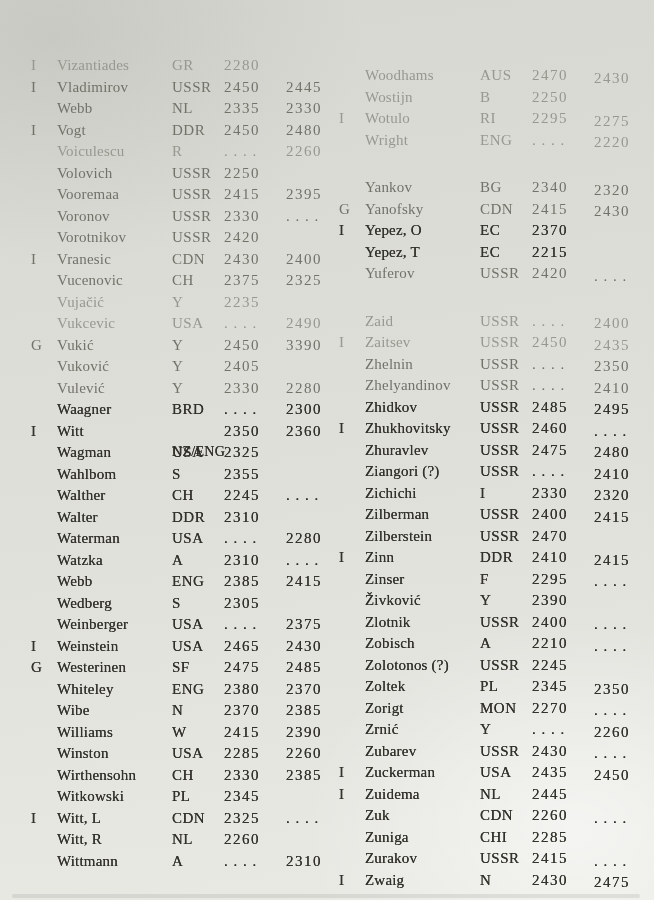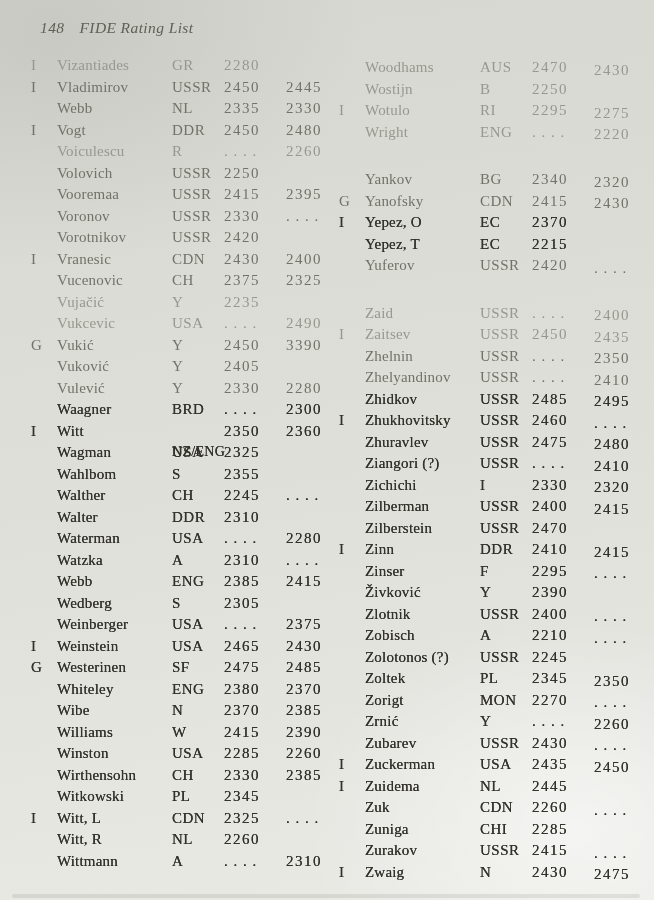--- a/index.html
+++ b/index.html
@@ -19,21 +19,21 @@
     background:rgba(60,60,54,0.10); border-radius:2px;
   }
   .header {
     position:absolute; top:19px; left:40px;
     font-style:italic; font-size:15.5px; letter-spacing:0.4px; color:#5f6057;
     white-space:nowrap;
   }
   .header .pgnum { margin-right:15px; }
   .col { position:absolute; width:316px; }
   .col-left  { left:30px;  top:55px; }
-  .col-right { left:338px; top:57px; }
+  .col-right { left:338px; top:65px; }
   .row { position:relative; height:21.5px; }
   .row.gap { }
   .col-right .row.gap { margin-top:26px;text-align:center; }
   .cell {
     position:absolute; top:0; white-space:nowrap;
     font-size:15px; line-height:21.5px;
   }
   .cell.t  { left:1px; }
   .cell.n  { left:27px;  letter-spacing:0.2px; }
   .cell.c  { left:142px; letter-spacing:0.5px; }
@@ -43,23 +43,20 @@
   .cell.c-small { font-size:14px; letter-spacing:0.3px; top:20px; }
   .cell.dots { letter-spacing:1px; }
   .row.s0 .cell { color:#97988f; }
   .row.s1 .cell { color:#717268; }
   .row.s2 .cell { color:#33332c; text-shadow:0 0 0.35px currentColor; }
 </style>
 </head>
 <body>
 
 <div class="page">
-  <div class="header">
-    <span class="pgnum">148</span><span>FIDE Rating List</span>
-  </div>
   <div class="col col-left">
       <div class="row s0">
         <span class="cell t">I</span>
         <span class="cell n">Vizantiades</span>
         <span class="cell c">GR</span>
         <span class="cell r1">2280</span>
         <span class="cell r2"></span>
       </div>
       <div class="row s1">
         <span class="cell t">I</span>

